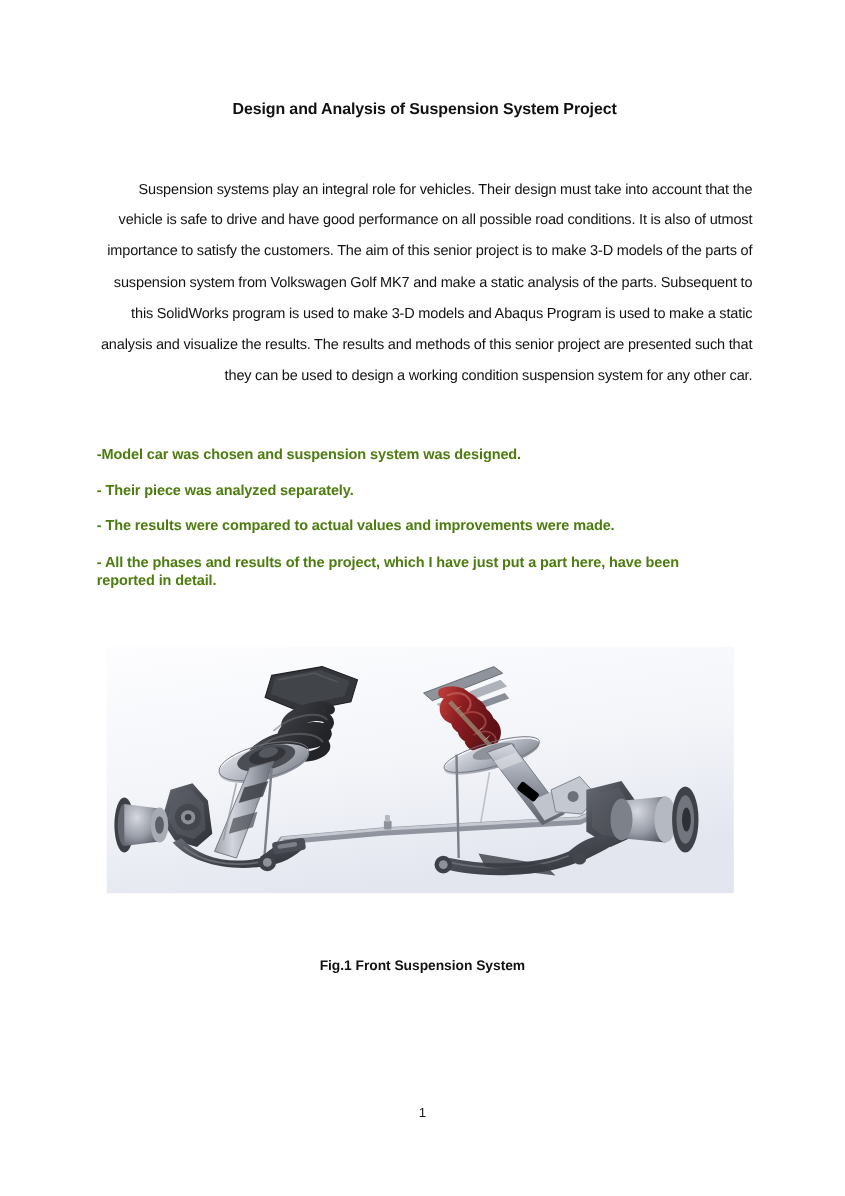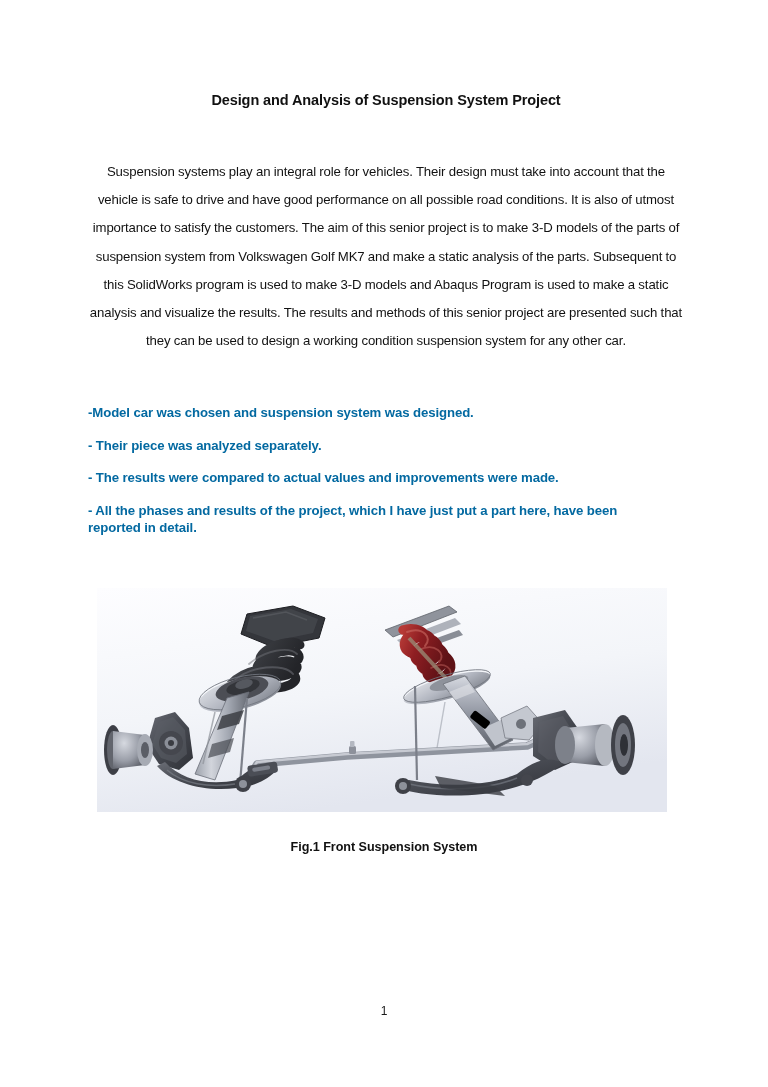--- a/index.html
+++ b/index.html
@@ -34,33 +34,33 @@
     color: #111111;
     text-align: center;
   }
   .abstract {
     margin: 0;
     padding-top: 49px;
     font-size: 13.2px;
     font-weight: normal;
     line-height: 28.2px;
     color: #121212;
-    text-align: center;
+    text-align: right;
     letter-spacing: -0.12px;
     word-spacing: -0.2px;
   }
   .bullets {
     margin: 0;
     padding-top: 49px;
   }
   .bullet-line {
     font-size: 13.2px;
     font-weight: bold;
     line-height: 17px;
-    color: #0369a1;
+    color: #4d7c0f;
     margin: 0 0 15.5px 0;
     letter-spacing: -0.1px;
     width: 560px;
   }
   .bullet-line:last-child {
     margin-bottom: 12px;
   }
 
   
   .figure-wrap {
@@ -76,21 +76,21 @@
     height: 224px;
     overflow: hidden;
     background:
       radial-gradient(ellipse 120% 90% at 30% 12%, #fdfdfe 0%, #f6f7fa 45%, #eceef4 78%, #e4e7ef 100%);
   }
   .cad-svg { display: block; width: 570px; height: 224px; }
 
   .fig-caption {
     position: absolute;
     left: 0;
-    top: 840px;
+    top: 871px;
     width: 768px;
     text-align: center;
     font-size: 12.6px;
     font-weight: bold;
     color: #111111;
     letter-spacing: -0.05px;
   }
   .page-number {
     position: absolute;
     left: 0;

